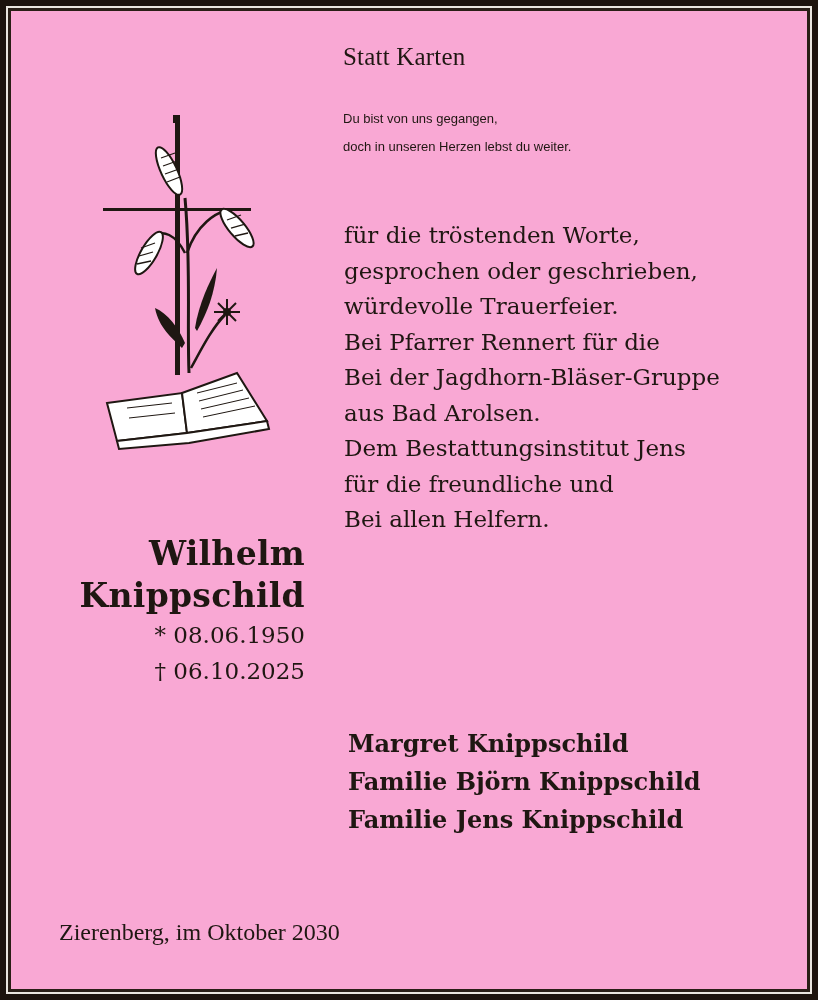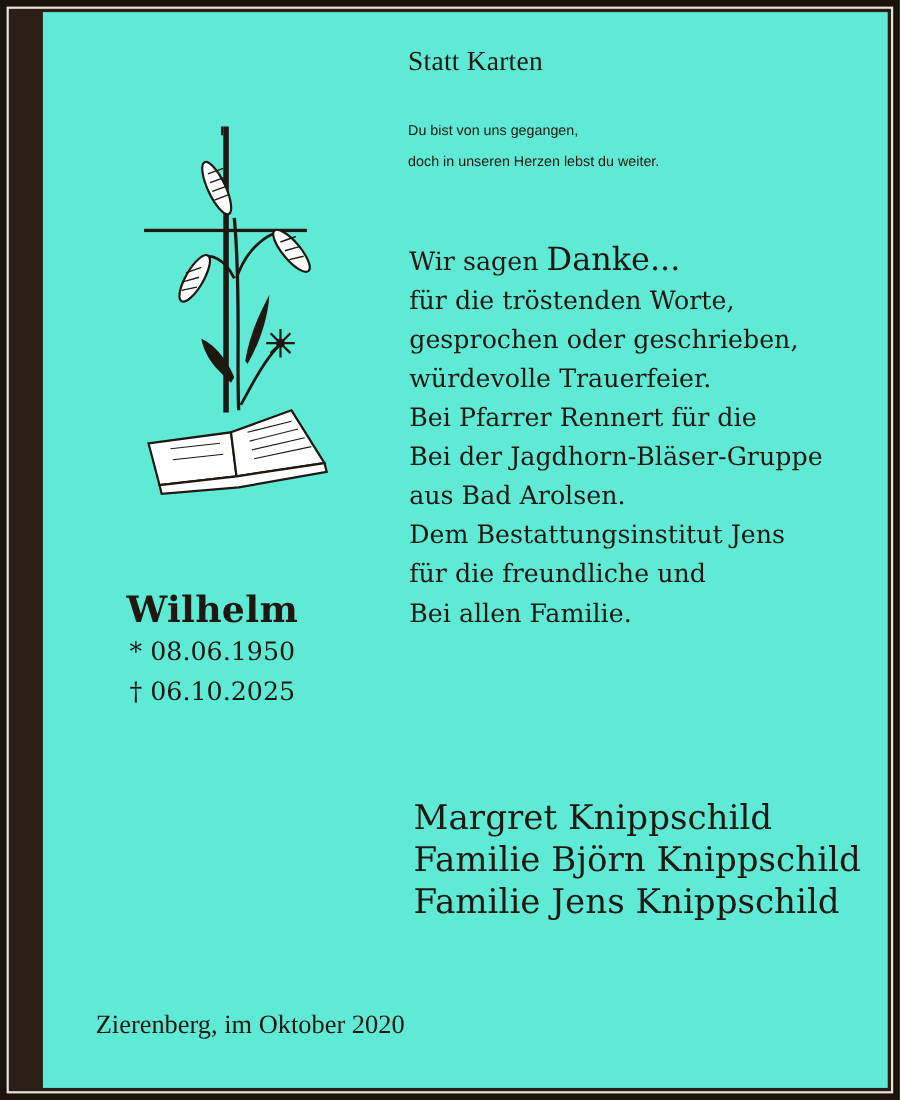--- a/index.html
+++ b/index.html
@@ -14,55 +14,54 @@
     .frame-gap {
       position: absolute; left: 6px; top: 6px; right: 6px; bottom: 6px;
       background: #e9e4dd;
     }
     .frame-inner {
       position: absolute; left: 8px; top: 8px; right: 8px; bottom: 8px;
       background: #2a1e16;
     }
     .page {
       position: absolute; left: 11px; top: 11px; right: 11px; bottom: 11px;
-      background: #5eead4;
-      margin-left: 28px;
+      background: #f9a8d4;
     }
     .abs { position: absolute; white-space: nowrap; }
 
     .statt {
       left: 332px; top: 32px;
       font-family: "Liberation Serif", serif;
       font-size: 25px; letter-spacing: 0.2px;
     }
     .motto {
       left: 332px; top: 94px;
       font-family: Liberation Sans, sans-serif;
       font-size: 13px; line-height: 28px;
     }
     .thanks {
       left: 333px; top: 207px;
       font-size: 23px; line-height: 35.5px;
     }
     .thanks .danke { font-size: 29px; }
 
     .deceased {
-      left: 29px; width: 250px; top: 522px;
-      text-align: center;
+      left: 44px; width: 250px; top: 522px;
+      text-align: right;
     }
     .deceased .name {
       font-weight: bold; font-size: 33px; line-height: 42px;
       letter-spacing: 0.3px;
     }
     .deceased .date {
       font-size: 23px; line-height: 36px;
     }
     .family {
       left: 337px; top: 714px;
-      font-weight: normal; font-size: 31px; line-height: 38px;
+      font-weight: bold; font-size: 24px; line-height: 38px;
     }
     .place {
       left: 48px; top: 908px;
       font-family: "Liberation Serif", serif;
       font-size: 24px;
     }
     .emblem {
       position: absolute; left: 76px; top: 92px; width: 190px; height: 360px;
     }
   </style>
@@ -129,38 +128,38 @@
       <line x1="110" y1="290" x2="150" y2="280"></line>
         <line x1="112" y1="298" x2="156" y2="287"></line>
       <line x1="114" y1="306" x2="162" y2="295"></line>
         <line x1="116" y1="314" x2="168" y2="303"></line>
       <line x1="40" y1="305" x2="85" y2="300"></line>
         <line x1="42" y1="315" x2="88" y2="310"></line>
     </g>
   </svg>
 
   <div class="abs thanks">
-    <div><span>Wir sagen </span><span class="danke">Danke...</span></div>
     <div>für die tröstenden Worte,</div>
     <div>gesprochen oder geschrieben,</div>
     <div>würdevolle Trauerfeier.</div>
     <div>Bei Pfarrer Rennert für die</div>
     <div>Bei der Jagdhorn-Bläser-Gruppe</div>
     <div>aus Bad Arolsen.</div>
     <div>Dem Bestattungsinstitut Jens</div>
     <div>für die freundliche und</div>
-    <div>Bei allen Familie.</div>
+    <div>Bei allen Helfern.</div>
   </div>
 
   <div class="abs deceased">
     <div class="name">Wilhelm</div>
+    <div class="name">Knippschild</div>
     <div class="date">* 08.06.1950</div>
     <div class="date">† 06.10.2025</div>
   </div>
 
   <div class="abs family">
     <div>Margret Knippschild</div>
     <div>Familie Björn Knippschild</div>
     <div>Familie Jens Knippschild</div>
   </div>
 
-  <div class="abs place">Zierenberg, im Oktober 2020</div>
+  <div class="abs place">Zierenberg, im Oktober 2030</div>
 </div>
 
 </body></html>

